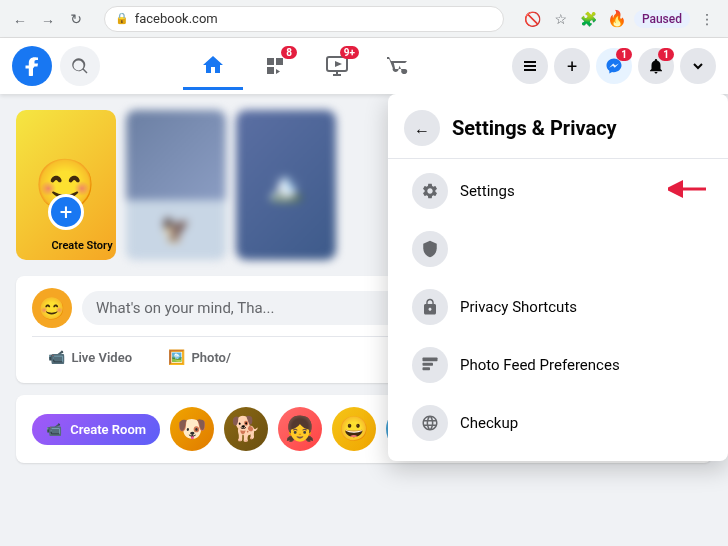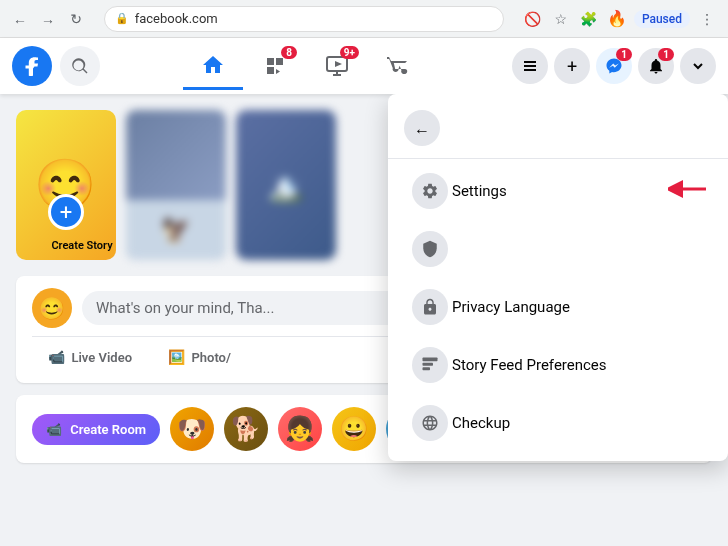--- a/index.html
+++ b/index.html
@@ -368,21 +368,21 @@
       color: #050505;
     }
     .dropdown-divider {
       height: 1px;
       background: #e4e6eb;
       margin: 4px 0;
     }
     .dropdown-item {
       display: flex;
       align-items: center;
-      gap: 4px;
+      gap: 12px;
       padding: 10px 16px;
       cursor: pointer;
       border-radius: 8px;
       margin: 2px 8px;
       position: relative;
     }
     .dropdown-item-icon {
       width: 36px;
       height: 36px;
       background: #e4e6eb;
@@ -419,21 +419,21 @@
   <div class="browser-nav-btn">↻</div>
   <div class="address-bar">
     <span class="lock-icon">🔒</span>
     <span>facebook.com</span>
   </div>
   <div class="browser-actions">
     <div class="browser-action-btn">🚫</div>
     <div class="browser-action-btn">☆</div>
     <div class="browser-action-btn">🧩</div>
     <div class="browser-action-btn" style="font-size:16px;">🔥</div>
-    <div style="background:#e8f0fe; border-radius:12px; padding:2px 8px; font-size:12px; color:#1d4ed8; font-weight:500;">Paused</div>
+    <div style="background:#e8f0fe; border-radius:12px; padding:2px 8px; font-size:12px; color:#701a75; font-weight:500;">Paused</div>
     <div class="browser-action-btn">⋮</div>
   </div>
 </div>
 
 <div class="fb-header">
 
   <svg class="fb-logo" viewBox="0 0 40 40">
     <circle cx="20" cy="20" r="20" fill="#1877f2"></circle>
     <path d="M22.5 20.5h3l0.5-3h-3.5v-1.8c0-0.8 0.4-1.6 1.6-1.6h1.9v-2.6s-1.7-0.3-3.4-0.3c-3.5 0-5.8 2.1-5.8 5.9v2.4h-3.3v3h3.3v7.3c0.7 0.1 1.4 0.2 2.1 0.2s1.4-0.1 2.1-0.2v-7.3z" fill="white"></path>
   </svg>
@@ -554,20 +554,21 @@
         <div class="friend-avatar" style="background:#e4e6eb;">🌿</div>
         <div style="position:absolute;bottom:0;right:0;width:14px;height:14px;background:#45bd62;border-radius:50%;border:2px solid white;"></div>
       </div>
       <div class="nav-arrow">›</div>
     </div>
   </div>
 
   <div class="dropdown-overlay">
     <div class="dropdown-header">
       <div class="back-btn">←</div>
+      <span class="dropdown-title">Settings &amp; Privacy</span>
     </div>
     <div class="dropdown-divider"></div>
 
     <div class="dropdown-item">
       <div class="dropdown-item-icon">
         <svg width="18" height="18" viewBox="0 0 24 24" fill="#65676b">
           <path d="M19.14 12.94c.04-.3.06-.61.06-.94 0-.32-.02-.64-.07-.94l2.03-1.58c.18-.14.23-.41.12-.61l-1.92-3.32c-.12-.22-.37-.29-.59-.22l-2.39.96c-.5-.38-1.03-.7-1.62-.94l-.36-2.54c-.04-.24-.24-.41-.48-.41h-3.84c-.24 0-.43.17-.47.41l-.36 2.54c-.59.24-1.13.57-1.62.94l-2.39-.96c-.22-.08-.47 0-.59.22L2.74 8.87c-.12.21-.08.47.12.61l2.03 1.58c-.05.3-.09.63-.09.94s.02.64.07.94l-2.03 1.58c-.18.14-.23.41-.12.61l1.92 3.32c.12.22.37.29.59.22l2.39-.96c.5.38 1.03.7 1.62.94l.36 2.54c.05.24.24.41.48.41h3.84c.24 0 .44-.17.47-.41l.36-2.54c.59-.24 1.13-.56 1.62-.94l2.39.96c.22.08.47 0 .59-.22l1.92-3.32c.12-.22.07-.47-.12-.61l-2.01-1.58zM12 15.6c-1.98 0-3.6-1.62-3.6-3.6s1.62-3.6 3.6-3.6 3.6 1.62 3.6 3.6-1.62 3.6-3.6 3.6z"></path>
         </svg>
       </div>
       <span class="dropdown-item-label">Settings</span>
@@ -591,33 +592,33 @@
         </svg>
       </div>
     </div>
 
     <div class="dropdown-item">
       <div class="dropdown-item-icon">
         <svg width="18" height="18" viewBox="0 0 24 24" fill="#65676b">
           <path d="M18 8h-1V6c0-2.76-2.24-5-5-5S7 3.24 7 6v2H6c-1.1 0-2 .9-2 2v10c0 1.1.9 2 2 2h12c1.1 0 2-.9 2-2V10c0-1.1-.9-2-2-2zm-6 9c-1.1 0-2-.9-2-2s.9-2 2-2 2 .9 2 2-.9 2-2 2zm3.1-9H8.9V6c0-1.71 1.39-3.1 3.1-3.1 1.71 0 3.1 1.39 3.1 3.1v2z"></path>
         </svg>
       </div>
-      <span class="dropdown-item-label">Privacy Language</span>
+      <span class="dropdown-item-label">Privacy Shortcuts</span>
     </div>
 
 
     <div class="dropdown-item">
       <div class="dropdown-item-icon">
         <svg width="18" height="18" viewBox="0 0 24 24" fill="#65676b">
           <rect x="2" y="2" width="20" height="5" rx="1"></rect>
           <rect x="2" y="9" width="14" height="4" rx="1"></rect>
           <rect x="2" y="15" width="10" height="4" rx="1"></rect>
         </svg>
       </div>
-      <span class="dropdown-item-label">Story Feed Preferences</span>
+      <span class="dropdown-item-label">Photo Feed Preferences</span>
     </div>
 
     <div class="dropdown-item">
       <div class="dropdown-item-icon">
         <svg width="18" height="18" viewBox="0 0 24 24" fill="#65676b">
           <path d="M11.99 2C6.47 2 2 6.48 2 12s4.47 10 9.99 10C17.52 22 22 17.52 22 12S17.52 2 11.99 2zm6.93 6h-2.95c-.32-1.25-.78-2.45-1.38-3.56 1.84.63 3.37 1.91 4.33 3.56zM12 4.04c.83 1.2 1.48 2.53 1.91 3.96h-3.82c.43-1.43 1.08-2.76 1.91-3.96zM4.26 14C4.1 13.36 4 12.69 4 12s.1-1.36.26-2h3.38c-.08.66-.14 1.32-.14 2s.06 1.34.14 2H4.26zm.82 2h2.95c.32 1.25.78 2.45 1.38 3.56-1.84-.63-3.37-1.9-4.33-3.56zm2.95-8H5.08c.96-1.66 2.49-2.93 4.33-3.56C8.81 5.55 8.35 6.75 8.03 8zM12 19.96c-.83-1.2-1.48-2.53-1.91-3.96h3.82c-.43 1.43-1.08 2.76-1.91 3.96zM14.34 14H9.66c-.09-.66-.16-1.32-.16-2s.07-1.35.16-2h4.68c.09.65.16 1.32.16 2s-.07 1.34-.16 2zm.25 5.56c.6-1.11 1.06-2.31 1.38-3.56h2.95c-.96 1.65-2.49 2.93-4.33 3.56zM16.36 14c.08-.66.14-1.32.14-2s-.06-1.34-.14-2h3.38c.16.64.26 1.31.26 2s-.1 1.36-.26 2h-3.38z"></path>
         </svg>
       </div>
       <span class="dropdown-item-label">Checkup</span>
     </div>

